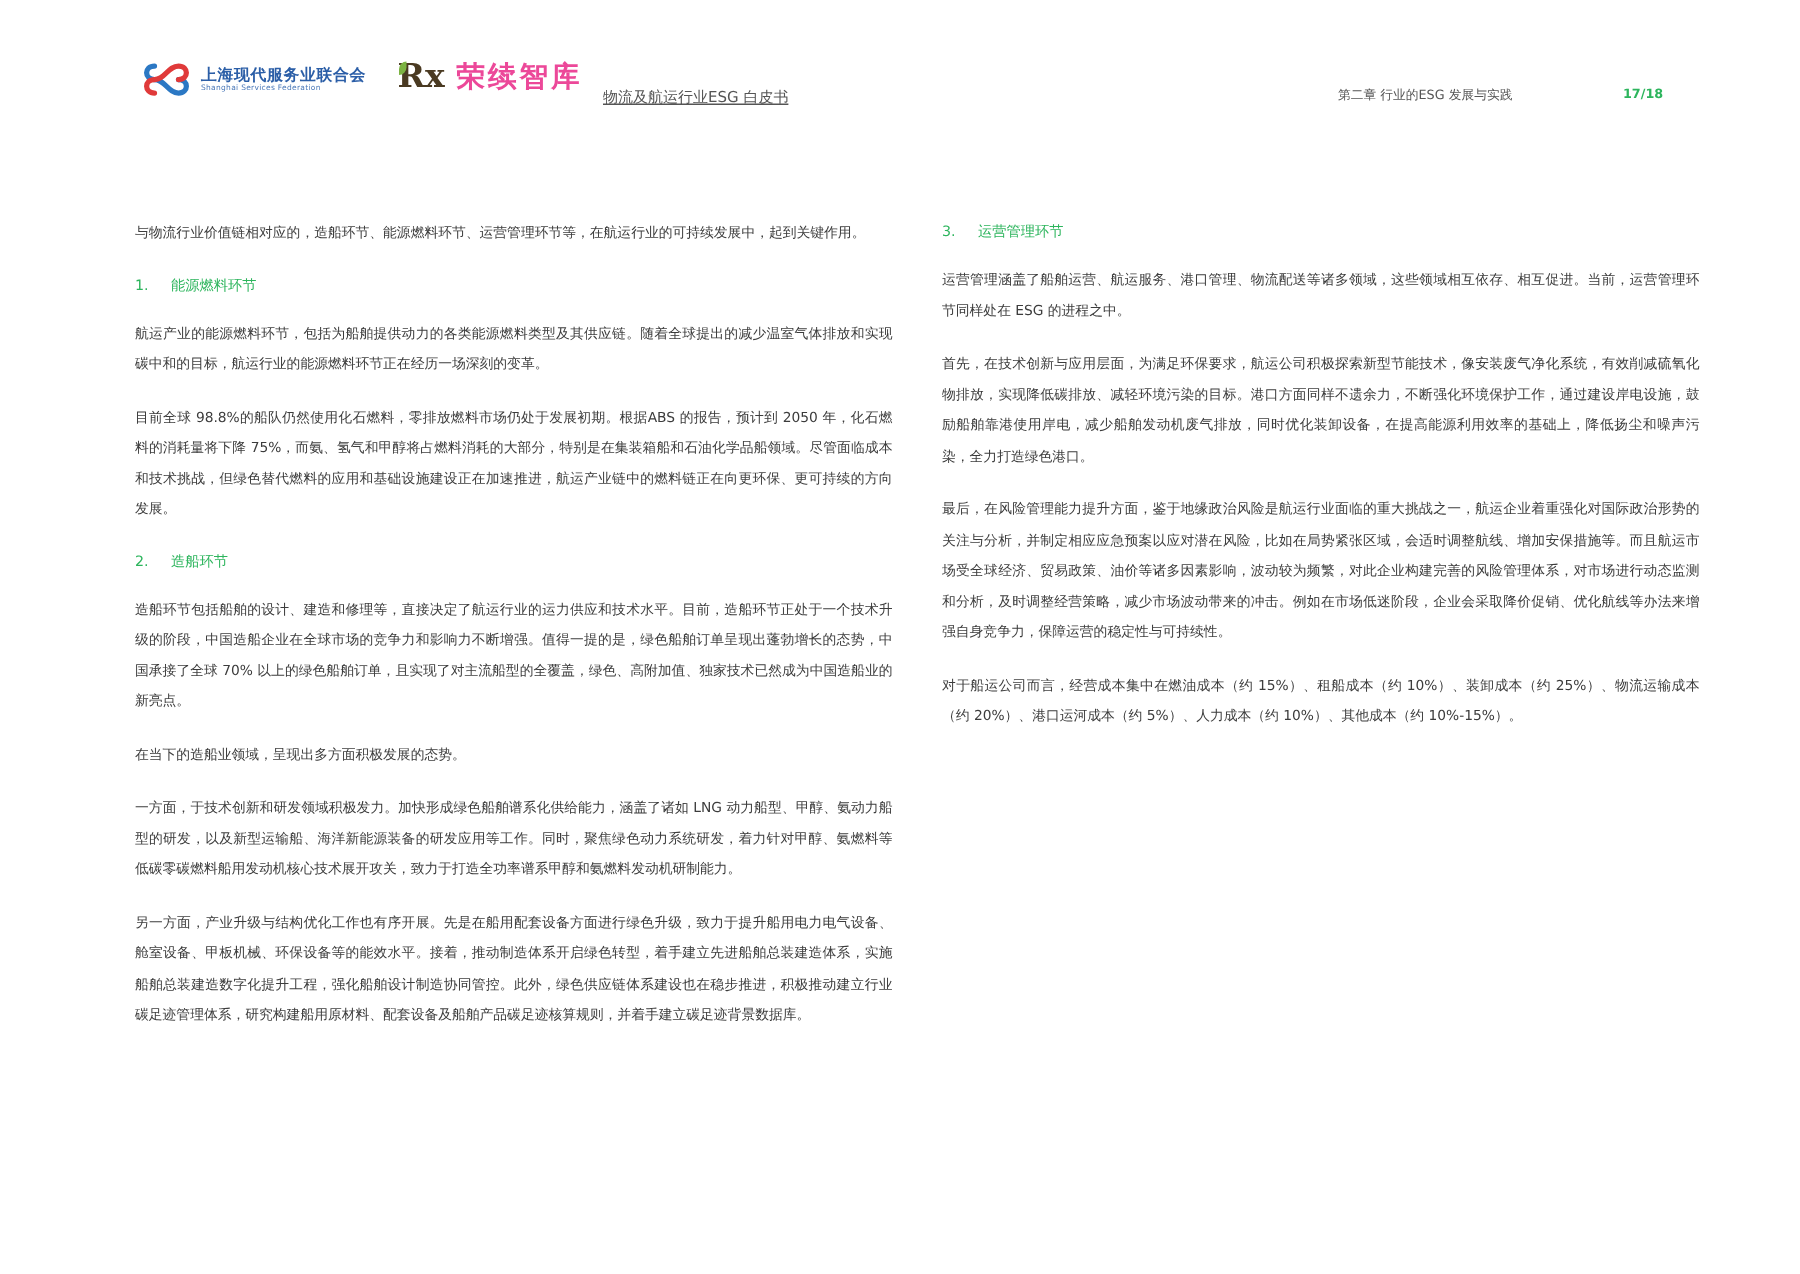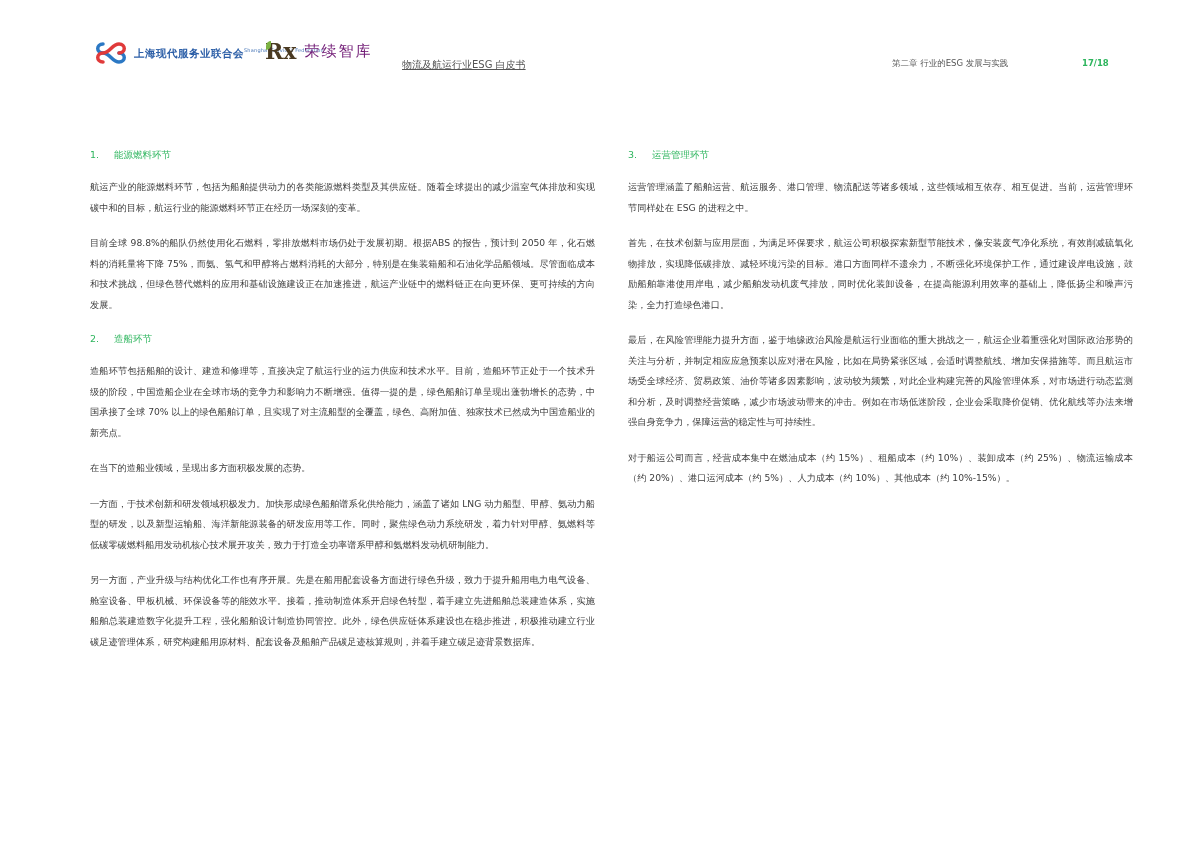--- a/index.html
+++ b/index.html
@@ -1,27 +1,27 @@
 <!DOCTYPE html>
 <html><head>
 <meta charset="utf-8">
 <style>
   html, body { margin: 0; padding: 0; background: #ffffff; }
   body { width: 1200px; height: 849px; position: relative; overflow: hidden;
          font-family: "DejaVu Sans", "Liberation Sans", sans-serif; color: #3a3a3a; }
   .header { position: absolute; left: 0; top: 0; width: 1200px; height: 100px; }
   .logo-ssf { position: absolute; left: 94px; top: 40px; display: flex; align-items: center; }
   .logo-ssf svg { width: 34px; height: 26px; }
-  .ssf-text { margin-left: 6px; display: flex; flex-direction: row; }
+  .ssf-text { margin-left: 6px; display: flex; flex-direction: column; }
   .ssf-cn { font-size: 10.5px; color: #2b5ea7; letter-spacing: 0.5px; line-height: 12px; font-weight: bold; }
   .ssf-en { font-size: 5px; color: #4a78b8; line-height: 7px; letter-spacing: 0.2px; }
   .logo-rx { position: absolute; left: 265px; top: 38px; display: flex; align-items: center; }
   .rx-mark { font-family: "DejaVu Serif", serif; font-weight: bold; font-size: 22px; color: #4a3a22; line-height: 26px; position: relative; text-align: center; }
   .rx-mark .leaf { position: absolute; left: 1px; top: 3px; width: 5px; height: 9px; background: #7cb342; border-radius: 5px 0 5px 0; }
-  .rx-cn { margin-left: 8px; font-size: 15px; font-weight: normal; color: #701a75; letter-spacing: 2px; line-height: 26px; }
+  .rx-cn { margin-left: 8px; font-size: 19px; font-weight: bold; color: #ec4899; letter-spacing: 2px; line-height: 26px; }
   .doc-title { position: absolute; left: 402px; top: 58px; font-size: 10px; color: #555; text-decoration: underline; }
   .chapter { position: absolute; left: 892px; top: 58px; font-size: 8.5px; color: #555; }
   .page-num { position: absolute; left: 1082px; top: 58px; font-size: 8.5px; color: #2db55d; font-weight: bold; }
 
   .col { position: absolute; top: 146px; width: 505px; }
   .col.left { left: 90px; }
   .col.right { left: 628px; }
   p.body { margin: 0 0 15px 0; font-size: 9.2px; line-height: 20.5px; color: #3c3c3c; text-align: justify; }
   h3.sec { margin: 0 0 13px 0; font-size: 9.5px; font-weight: normal; color: #2db55d; line-height: 18px; }
   h3.sec .num { display: inline-block; width: 24px; }
@@ -46,20 +46,21 @@
     <span class="rx-mark"><span class="leaf"></span><span>Rx</span></span>
     <span class="rx-cn">荣续智库</span>
   </div>
 
   <div class="doc-title">物流及航运行业ESG 白皮书</div>
   <div class="chapter">第二章 行业的ESG 发展与实践</div>
   <div class="page-num">17/18</div>
 </div>
 
 <div class="col left">
+  <p class="body">与物流行业价值链相对应的，造船环节、能源燃料环节、运营管理环节等，在航运行业的可持续发展中，起到关键作用。</p>
 
   <h3 class="sec">
     <span class="num">1.</span><span>能源燃料环节</span>
   </h3>
   <p class="body">航运产业的能源燃料环节，包括为船舶提供动力的各类能源燃料类型及其供应链。随着全球提出的减少温室气体排放和实现碳中和的目标，航运行业的能源燃料环节正在经历一场深刻的变革。</p>
   <p class="body">目前全球 98.8%的船队仍然使用化石燃料，零排放燃料市场仍处于发展初期。根据ABS 的报告，预计到 2050 年，化石燃料的消耗量将下降 75%，而氨、氢气和甲醇将占燃料消耗的大部分，特别是在集装箱船和石油化学品船领域。尽管面临成本和技术挑战，但绿色替代燃料的应用和基础设施建设正在加速推进，航运产业链中的燃料链正在向更环保、更可持续的方向发展。</p>
 
   <h3 class="sec">
     <span class="num">2.</span><span>造船环节</span>
   </h3>

